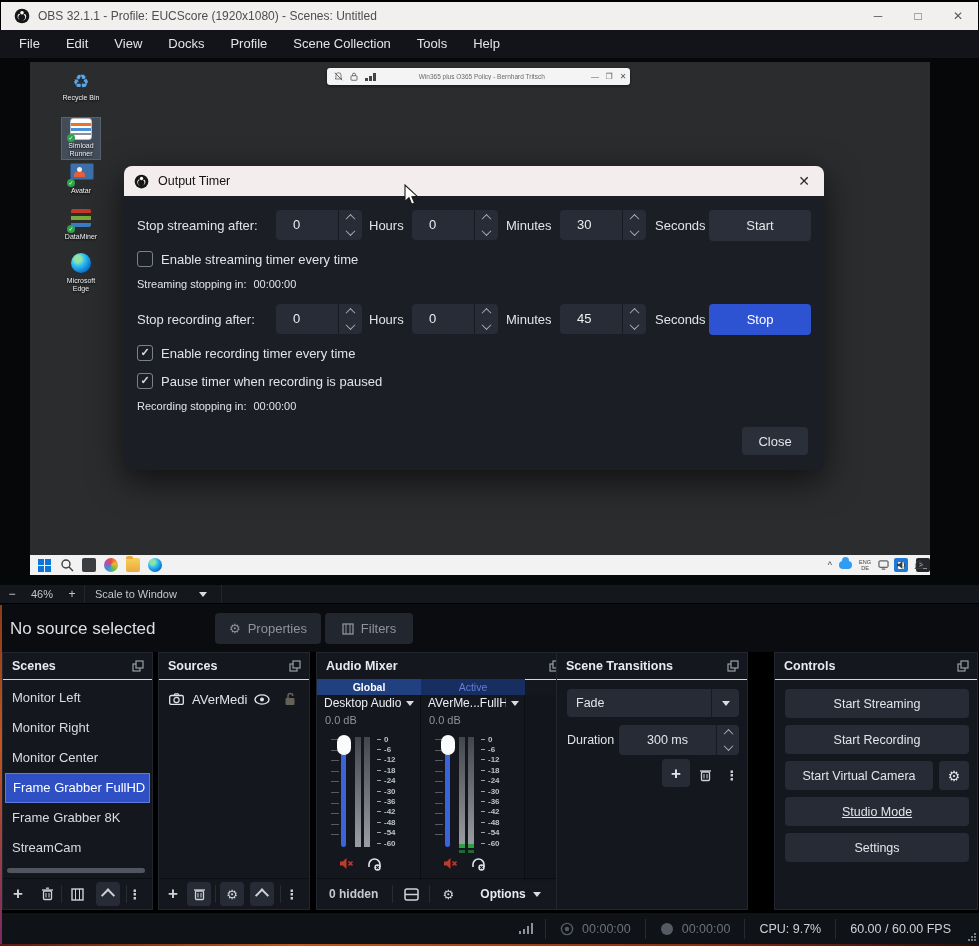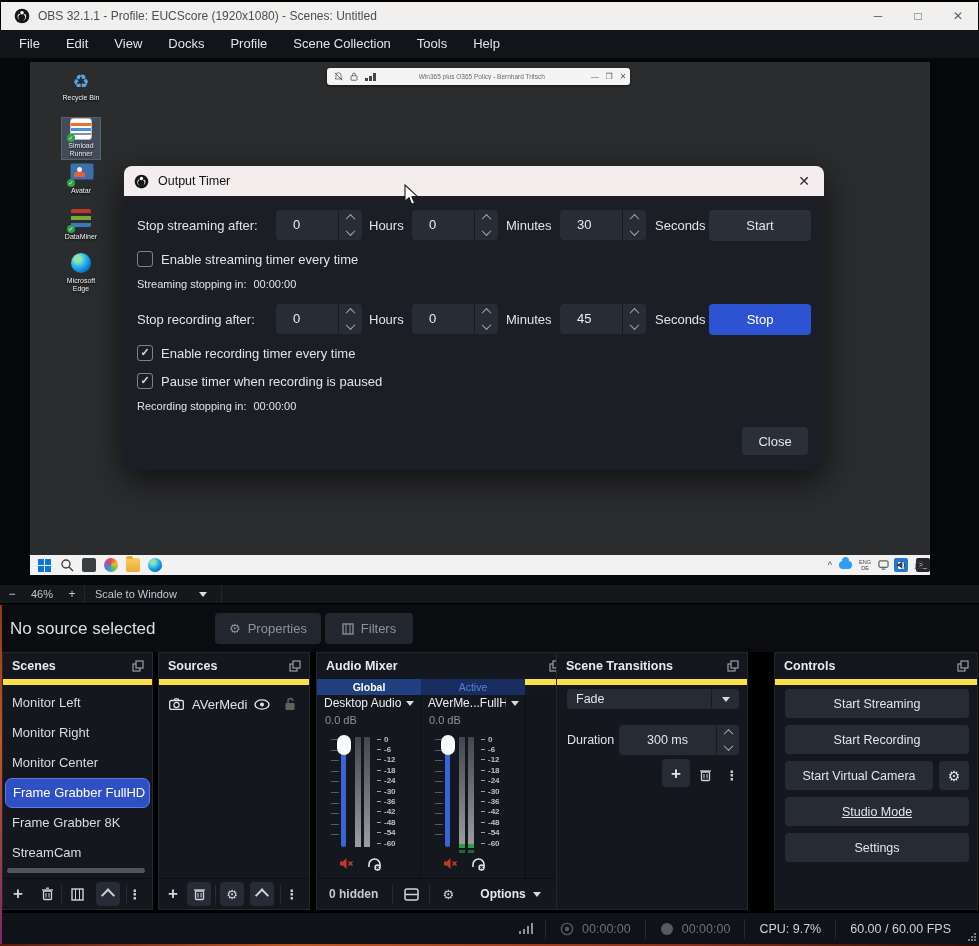--- a/index.html
+++ b/index.html
@@ -101,36 +101,36 @@
   #scalemode{display:flex;align-items:center;width:126px;padding-left:10px;gap:22px;}
 
   
   #srcbar{position:absolute;top:604px;left:0;right:0;height:48px;background:#0a0c0f;}
   #srcbar .nosrc{position:absolute;left:10px;top:15px;font-size:17px;color:#dcdfe4;}
   .srcbtn{position:absolute;top:9px;height:31px;background:#22262e;border-radius:4px;
           display:flex;align-items:center;justify-content:center;gap:7px;color:#8e939b;font-size:13px;}
 
   
   .panel{position:absolute;top:652px;height:258px;background:#14171e;border:1px solid #22262e;box-sizing:border-box;}
-  .phead{height:26px;display:flex;align-items:center;border-bottom:6px solid #fde047;}
+  .phead{height:26px;display:flex;align-items:center;border-bottom:1px solid #fde047;}
   .phead .ptitle{font-size:12.5px;font-weight:bold;color:#e8eaee;margin-left:9px;flex:1;}
   .popout{margin-right:8px;}
   .ptool{position:absolute;left:0;right:0;bottom:0;height:30px;border-top:1px solid #0b0d11;
          display:flex;align-items:center;}
   .ticon{color:#cfd3d8;display:flex;align-items:center;justify-content:center;}
   .tbtn-raised{background:#262b35;border-radius:4px;width:24px;height:24px;}
   .plusg{font-size:17px;font-weight:bold;line-height:1;margin-top:-2px;}
   .kebab{font-size:13px;font-weight:bold;font-family:"DejaVu Sans",sans-serif;}
   .vsep{width:1px;height:18px;background:#272b33;}
   .chevbig{width:8px;height:8px;border-style:solid;border-color:#cfd3d8;border-width:2px 2px 0 0;transform:rotate(-45deg) translate(-1px,1px);}
 
   
   #scenes{left:2px;width:151px;}
   .scene-item{height:30px;line-height:30px;padding-left:9px;font-size:13px;color:#d9dce1;white-space:nowrap;}
-  .scene-item.selected{background:#2f50c4;border:1px solid #6079dd;border-radius:7px;margin:0 2px;
+  .scene-item.selected{background:#2f50c4;border:1px solid #6079dd;border-radius:0;margin:0 2px;
                        padding-left:7px;line-height:28px;height:28px;color:#fff;}
   #scenes-scroll{position:absolute;left:4px;bottom:36px;width:138px;height:5px;background:#51565e;border-radius:3px;}
 
   
   #sources{left:158px;width:152px;}
   .src-row{display:flex;align-items:center;height:30px;margin-top:4px;}
 
   
   #mixer{left:316px;width:254px;}
   .mixtabs{position:absolute;top:26px;left:0;height:16px;display:flex;}
@@ -157,21 +157,21 @@
   .scale-row span{font-size:8px;color:#bcc1c7;font-weight:bold;}
   .stripicons{position:absolute;left:0;top:162px;width:103px;display:flex;gap:13px;padding-left:22px;box-sizing:border-box;}
   #mixbottom{position:absolute;left:0;right:0;bottom:0;height:30px;border-top:1px solid #0b0d11;display:flex;align-items:center;}
   #mixbottom .hid{font-size:12px;font-weight:bold;color:#c6cad0;margin-left:12px;}
   #mixbottom .opts{font-size:12px;font-weight:bold;color:#e6e9ed;display:flex;align-items:center;gap:7px;}
   .tri-down{width:0;height:0;border-left:4px solid transparent;border-right:4px solid transparent;border-top:5px solid #d8dbe0;}
   .mixempty{position:absolute;left:208px;top:42px;width:45px;height:186px;background:#12151b;}
 
   
   #transitions{left:556px;width:192px;}
-  .combo{position:absolute;left:10px;top:36px;width:172px;height:20px;background:#262b35;border-radius:4px;
+  .combo{position:absolute;left:10px;top:36px;width:172px;height:28px;background:#262b35;border-radius:4px;
          display:flex;align-items:center;}
   .combo .cval{flex:1;font-size:12.5px;color:#e2e5ea;padding-left:9px;}
   .combo .carr{width:27px;height:28px;border-left:1px solid #171a21;display:flex;align-items:center;justify-content:center;}
   #durrow .dlab{position:absolute;left:10px;top:80px;font-size:12.5px;color:#e0e3e8;}
   #durspin{position:absolute;left:62px;top:72px;width:120px;height:30px;background:#262b35;border-radius:4px;display:flex;}
   #durspin .val{flex:1;text-align:center;line-height:30px;font-size:12.5px;color:#e2e5ea;}
   #durspin .arrows{width:22px;border-left:1px solid #171a21;display:flex;flex-direction:column;}
   #durspin .arrows>div{flex:1;display:flex;align-items:center;justify-content:center;}
   .trbtns{position:absolute;left:0;top:108px;width:192px;height:30px;}
 

